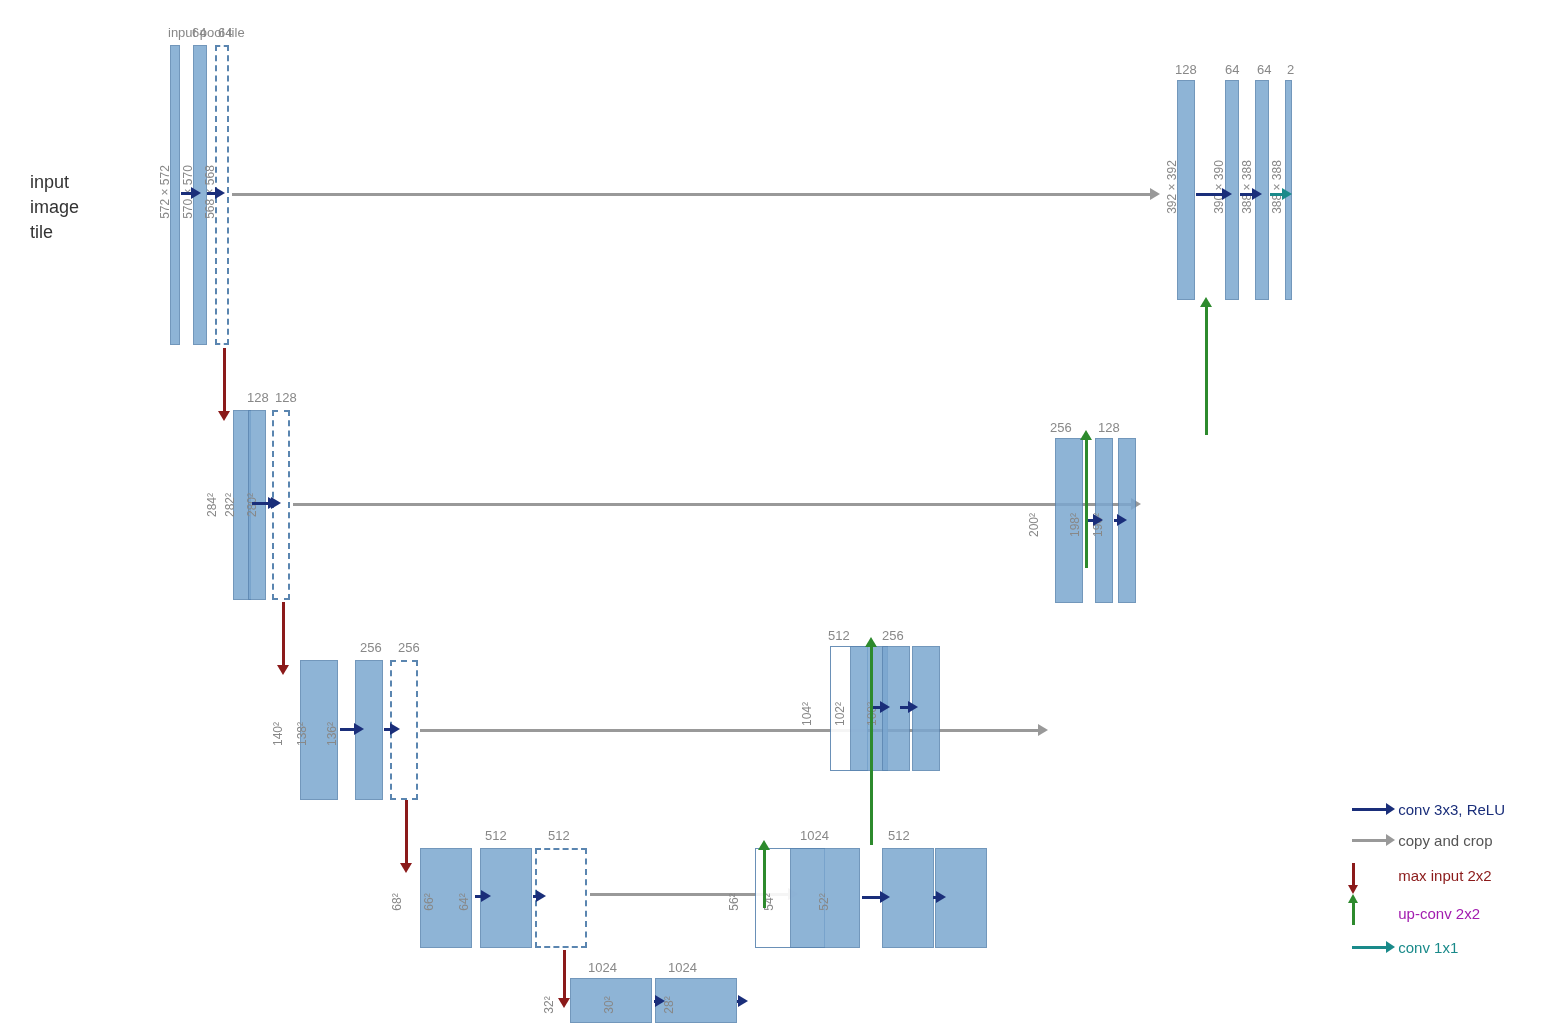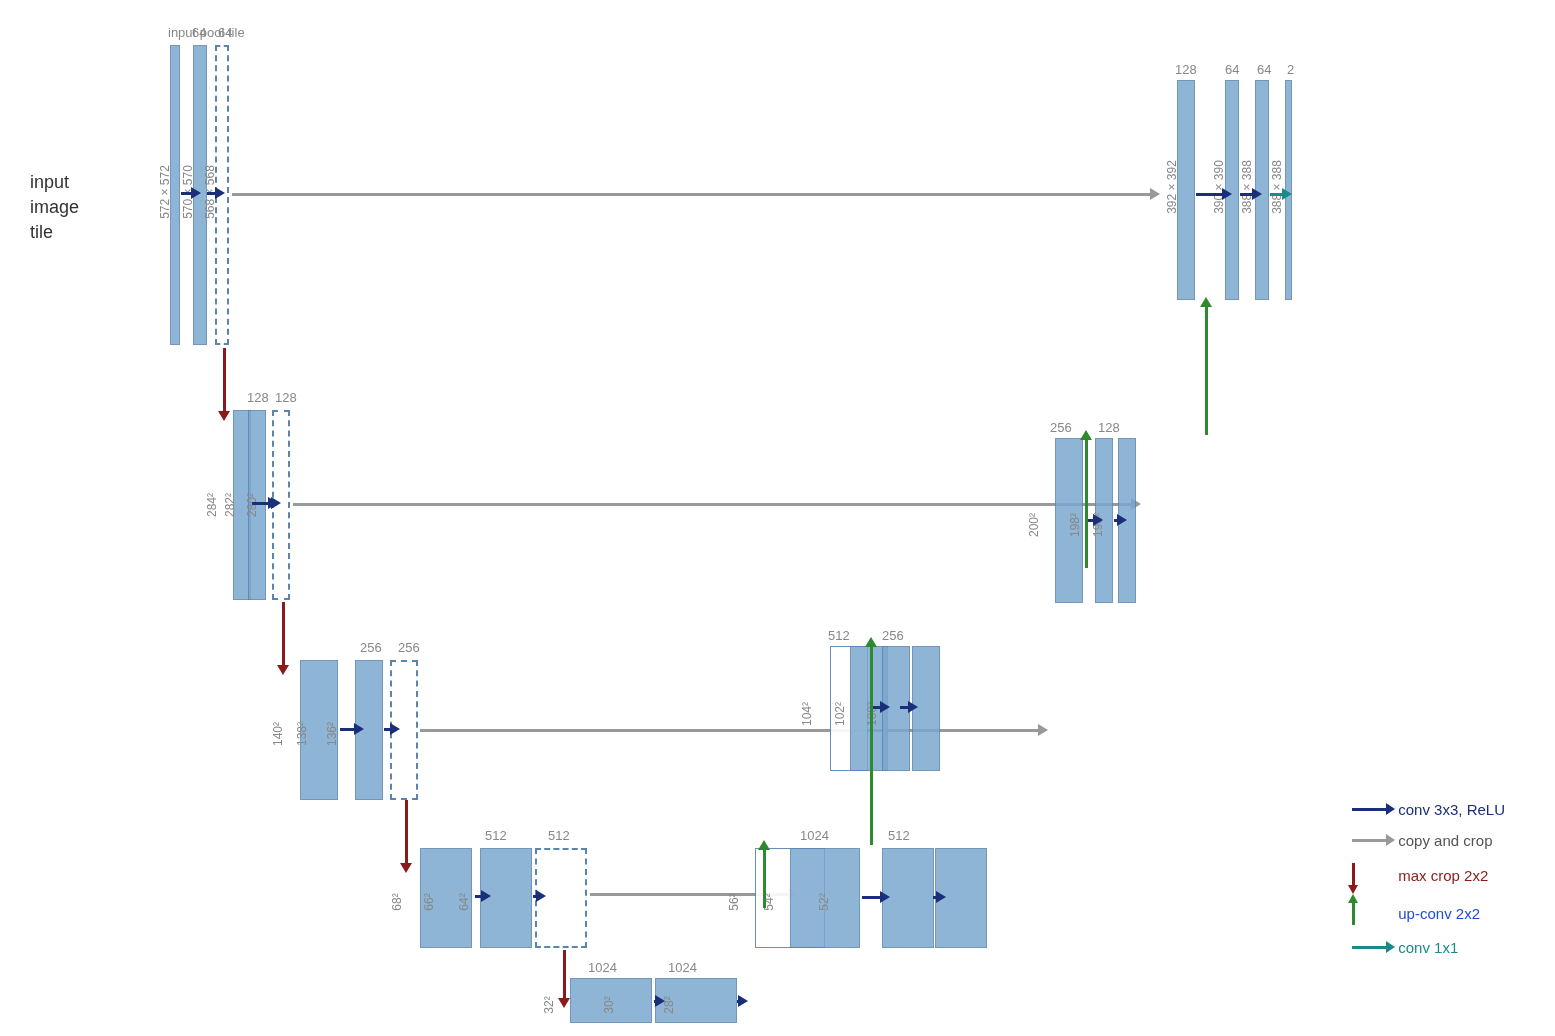--- a/index.html
+++ b/index.html
@@ -391,25 +391,25 @@
     <div class="legend-item">
       <span class="legend-arrow-blue"></span>
       <span style="color:#1a2e7a;font-size:15px;">conv 3x3, ReLU</span>
     </div>
     <div class="legend-item">
       <span class="legend-arrow-gray"></span>
       <span style="color:#555;font-size:15px;">copy and crop</span>
     </div>
     <div class="legend-item">
       <span class="legend-arrow-red"></span>
-      <span style="color:#8b1a1a;font-size:15px;">max crop 2x2</span>
+      <span style="color:#8b1a1a;font-size:15px;">max input 2x2</span>
     </div>
     <div class="legend-item">
       <span class="legend-arrow-green"></span>
-      <span style="color:#1d4ed8;font-size:15px;">up-conv 2x2</span>
+      <span style="color:#a21caf;font-size:15px;">up-conv 2x2</span>
     </div>
     <div class="legend-item">
       <span class="legend-arrow-teal"></span>
       <span style="color:#1a8a8a;font-size:15px;">conv 1x1</span>
     </div>
   </div>
 
 </div>
 
 </body></html>

